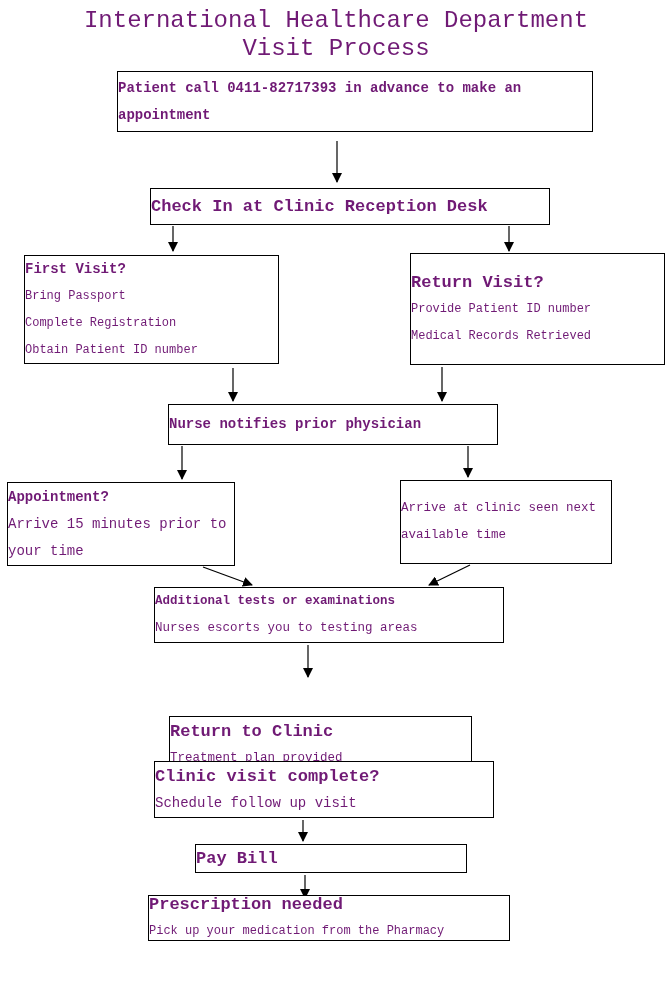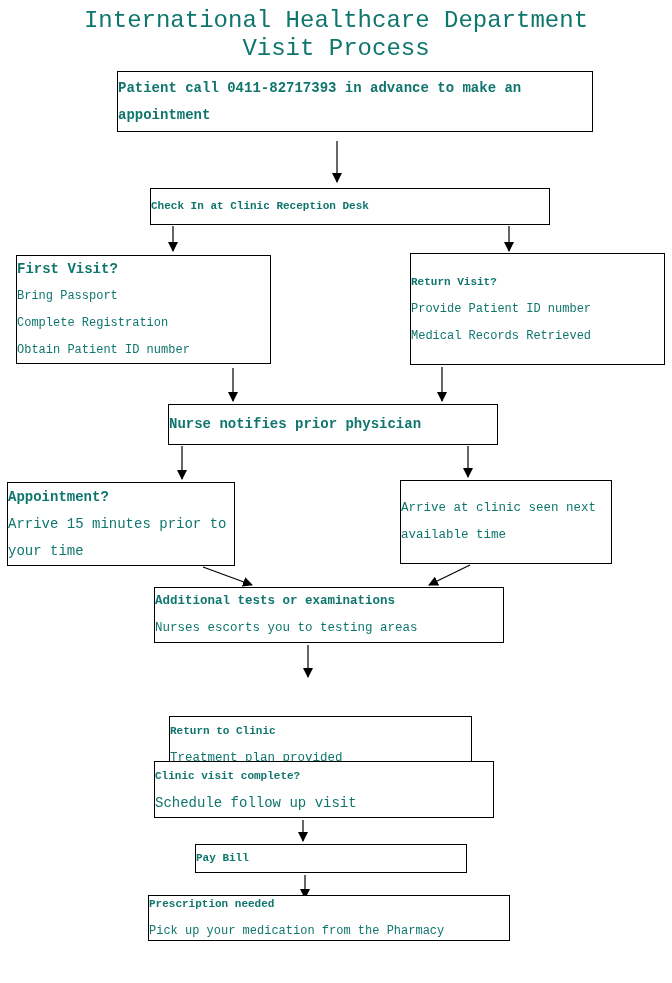--- a/index.html
+++ b/index.html
@@ -1,21 +1,21 @@
 <!DOCTYPE html>
 <html><head>
 <meta charset="utf-8">
 <style>
   html, body { margin: 0; padding: 0; background: #ffffff; }
   .stage {
     position: relative;
     width: 672px;
     height: 983px;
     background: #ffffff;
-    color: #0f766e;
+    color: #701a75;
     font-family: "Liberation Mono", "DejaVu Sans Mono", monospace;
     overflow: hidden;
   }
   .title {
     position: absolute;
     top: 7px;
     left: 0;
     width: 100%;
     text-align: center;
     font-size: 24px;
@@ -37,21 +37,21 @@
     justify-content: center;
     align-items: flex-start;
     text-align: center;
   }
   .ln { line-height: 27px; white-space: nowrap; }
   .b { font-weight: 700; }
   .fs12  { font-size: 12px; }
   .fs125 { font-size: 12.5px; }
   .fs13  { font-size: 13px; }
   .fs14  { font-size: 14px; }
-  .fs16  { font-size: 11px; }
+  .fs16  { font-size: 17px; }
 </style>
 </head>
 <body>
 
 <div class="stage">
 
   <div class="title">
     <div>International Healthcare Department</div>
     <div>Visit Process</div>
   </div>
@@ -81,21 +81,21 @@
 
   <div class="box" style="left:117px; top:71px; width:476px; height:61px">
     <div class="ln b fs14">Patient call 0411-82717393 in advance to make an</div>
     <div class="ln b fs14">appointment</div>
   </div>
 
   <div class="box" style="left:150px; top:188px; width:400px; height:37px">
     <div class="ln b fs16">Check In at Clinic Reception Desk</div>
   </div>
 
-  <div class="box" style="left:16px; top:255px; width:255px; height:109px">
+  <div class="box" style="left:24px; top:255px; width:255px; height:109px">
     <div class="ln b fs14">First Visit?</div>
     <div class="ln fs12">Bring Passport</div>
     <div class="ln fs12">Complete Registration</div>
     <div class="ln fs12">Obtain Patient ID number</div>
   </div>
 
   <div class="box" style="left:410px; top:253px; width:255px; height:112px">
     <div class="ln b fs16">Return Visit?</div>
     <div class="ln fs12">Provide Patient ID number</div>
     <div class="ln fs12">Medical Records Retrieved</div>

